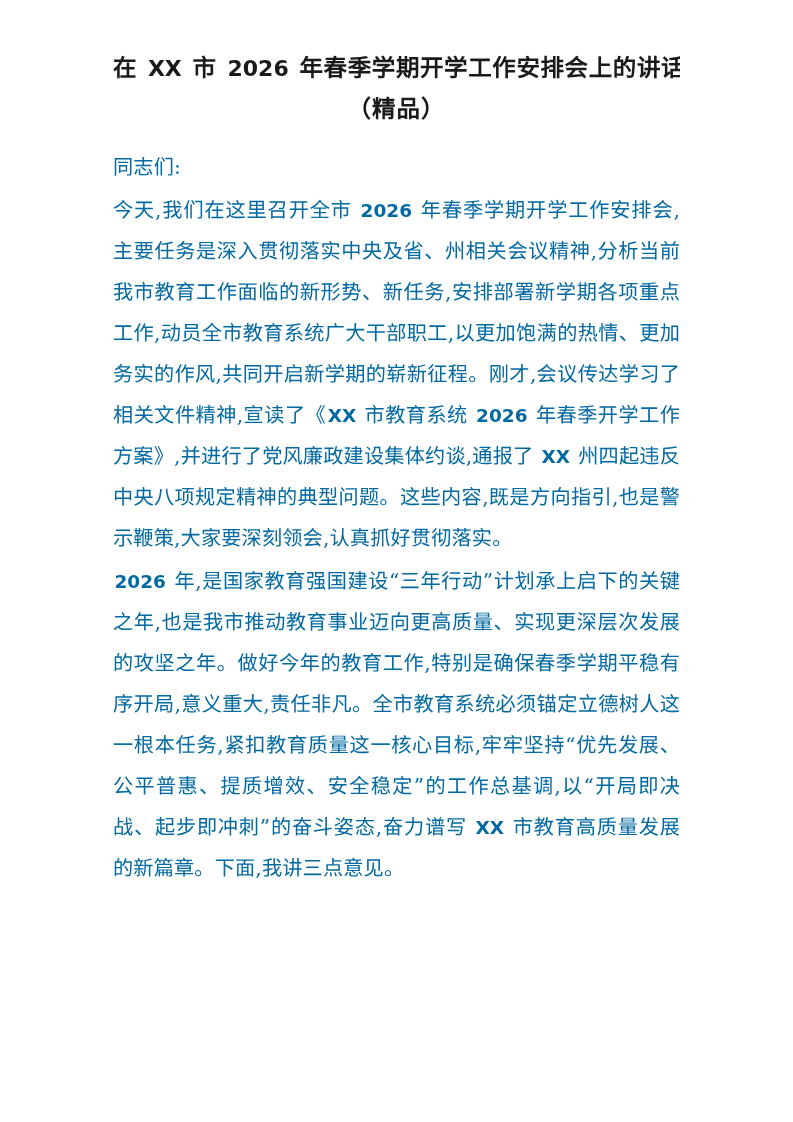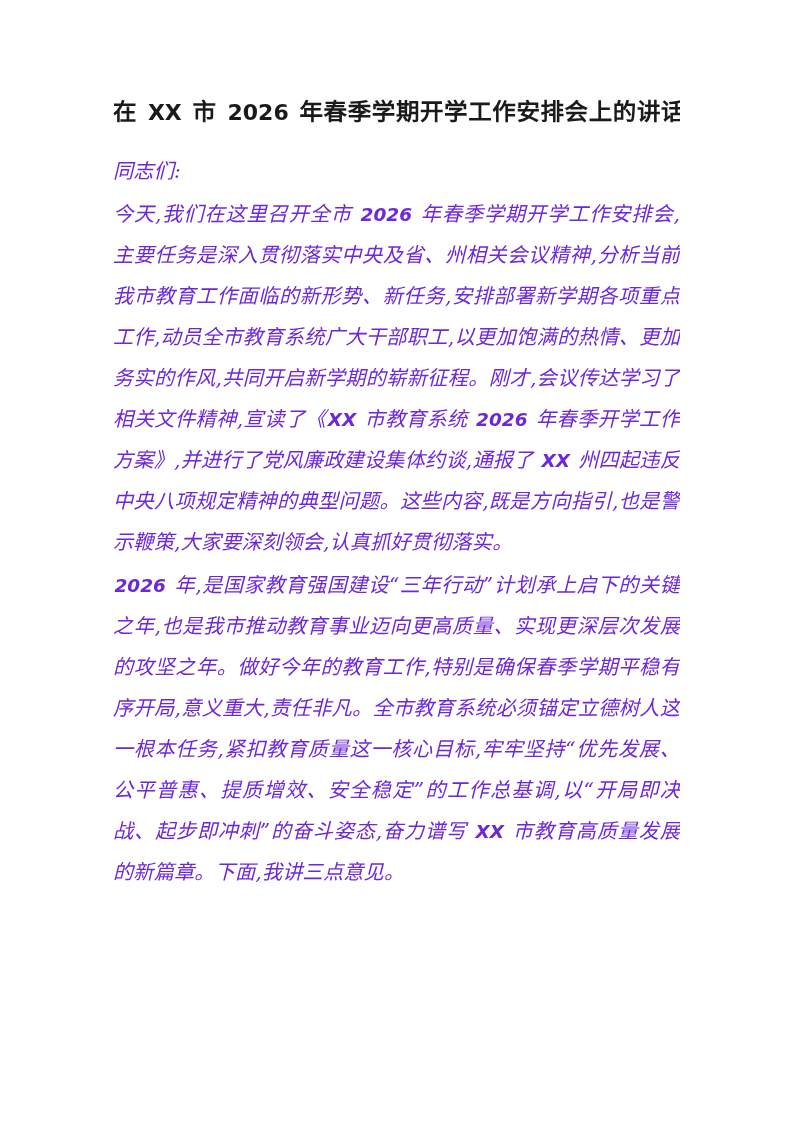--- a/index.html
+++ b/index.html
@@ -24,21 +24,21 @@
     left: 113px;
     top: 0;
     width: 567px;
     height: 1122px;
     overflow: hidden;
   }
 
   
   .doc-title {
     margin: 0;
-    padding-top: 92px;
+    padding-top: 48px;
     text-align: center;
     font-family: "DejaVu Serif", "Liberation Serif", serif;
     font-weight: 700;
     font-size: 23.5px;
     line-height: 40px;
     letter-spacing: 0.6px;
     color: #1a1a1a;
   }
 
   .doc-title .title-line {
@@ -49,26 +49,25 @@
   .doc-title .title-line-2 {
     letter-spacing: 1px;
   }
 
   
   .para {
     margin: 0;
     font-family: "DejaVu Serif", "Liberation Serif", serif;
     font-size: 20.2px;
     line-height: 41px;
-    color: #6d28d9;
+    color: #0369a1;
     text-align: justify;
     text-justify: inter-character;
     letter-spacing: 0.15px;
     word-break: break-all;
-    font-style: italic;
   }
 
   .para-salutation {
     padding-top: 18px;
   }
 
   .para-gap {
     padding-top: 2px;
   }
 
@@ -89,20 +88,21 @@
   }
 </style>
 </head>
 <body>
 
 <div class="page">
   <div class="doc-body">
 
     <h1 class="doc-title">
       <span class="title-line title-line-1"><span>在 </span><span class="lat">XX</span><span> 市 </span><span class="lat">2026</span><span> 年春季学期开学工作安排会上的讲话</span></span>
+      <span class="title-line title-line-2">（精品）</span>
     </h1>
 
     <div id="paragraph-container">
         <p class="para para-salutation"><span>同志们:</span></p>
         <p class="para para-gap"><span>今天,我们在这里召开全市 </span><span class="lat">2026</span><span> 年春季学期开学工作安排会,主要任务是深入贯彻落实中央及省、州相关会议精神,分析当前我市教育工作面临的新形势、新任务,安排部署新学期各项重点工作,动员全市教育系统广大干部职工,以更加饱满的热情、更加务实的作风,共同开启新学期的崭新征程。刚才,会议传达学习了相关文件精神,宣读了《</span><span class="lat">XX</span><span> 市教育系统 </span><span class="lat">2026</span><span> 年春季开学工作方案》,并进行了党风廉政建设集体约谈,通报了 </span><span class="lat">XX</span><span> 州四起违反中央八项规定精神的典型问题。这些内容,既是方向指引,也是警示鞭策,大家要深刻领会,认真抓好贯彻落实。</span></p>
         <p class="para para-gap"><span class="lat">2026</span><span> 年,是国家教育强国建设“三年行动”计划承上启下的关键之年,也是我市推动教育事业迈向更高质量、实现更深层次发展的攻坚之年。做好今年的教育工作,特别是确保春季学期平稳有序开局,意义重大,责任非凡。全市教育系统必须锚定立德树人这一根本任务,紧扣教育质量这一核心目标,牢牢坚持“优先发展、公平普惠、提质增效、安全稳定”的工作总基调,以“开局即决战、起步即冲刺”的奋斗姿态,奋力谱写 </span><span class="lat">XX</span><span> 市教育高质量发展的新篇章。下面,我讲三点意见。</span></p>
       </div>
 
   </div>
 </div>

